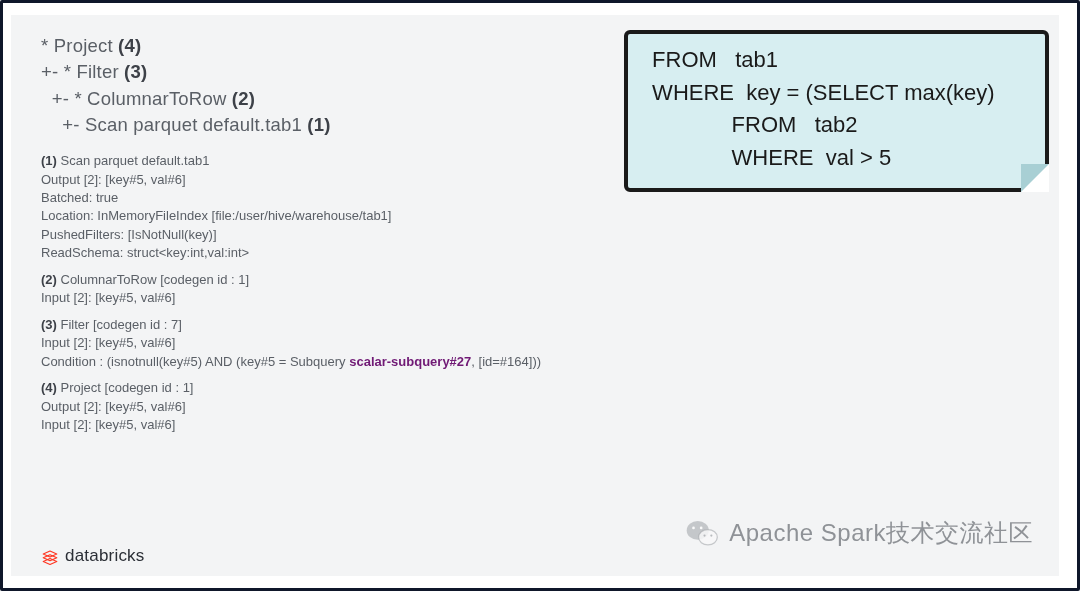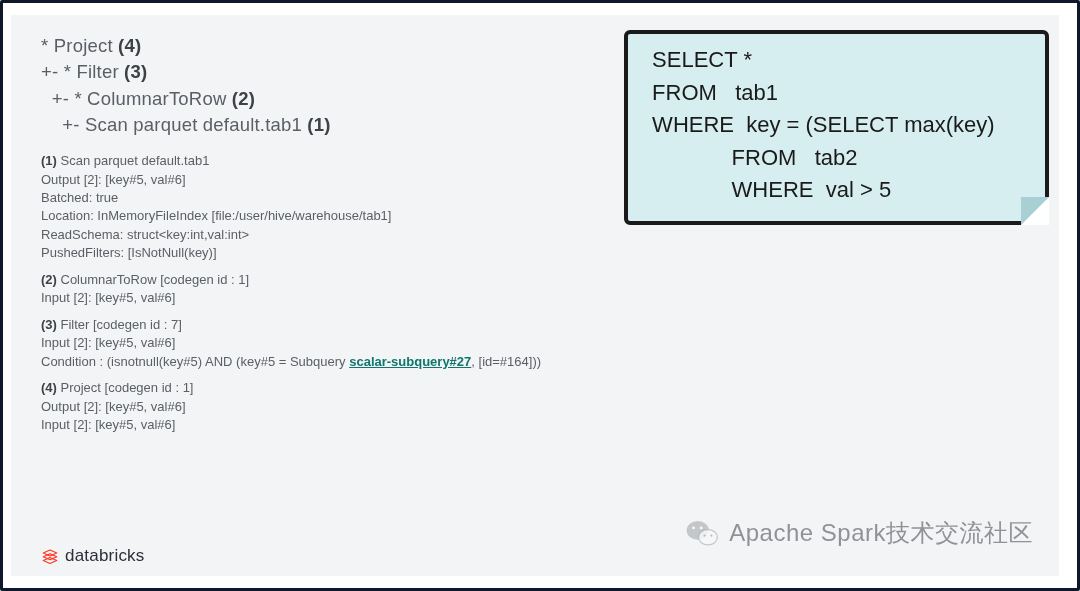--- a/index.html
+++ b/index.html
@@ -36,21 +36,21 @@
     letter-spacing: 0.2px;
     margin-bottom: 14px;
   }
   .plan-tree .row { white-space: pre; }
   .bold { color: #3d4148; font-weight: 700; }
 
   .blocks { font-size: 13px; line-height: 1.42; }
   .block { margin-bottom: 8px; }
   .bold-num { font-weight: 700; color: #3d4148; }
   .light { color: #5a5f66; font-weight: 400; }
-  .sub-bold { font-weight: 700; color: #0f766e; text-decoration: underline; }
+  .sub-bold { font-weight: 700; color: #701a75; }
 
   
   .sql-box {
     position: absolute;
     top: 15px;
     right: 10px;
     width: 425px;
     background: #d7eef1;
     border: 4px solid #1a1a1a;
     border-radius: 6px;
@@ -72,21 +72,21 @@
     border-left: 28px solid #a8cfd4;
     border-bottom: 28px solid #ffffff;
   }
 
   
   .logo-wrap {
     position: absolute;
     left: 30px;
     bottom: 10px;
     display: flex;
-    align-items: center;
+    align-items: flex-end;
     gap: 6px;
     color: #2b2f36;
     font-weight: 500;
     font-size: 17px;
     letter-spacing: 0.2px;
   }
   .logo-wrap svg { width: 18px; height: 18px; }
 
   
   .watermark {
@@ -117,22 +117,22 @@
       <div class="row"><span>    +- Scan parquet default.tab1 </span><span class="bold">(1)</span></div>
     </div>
 
     <div class="blocks">
 
       <div class="block">
         <div><span class="bold-num">(1) </span><span class="light">Scan parquet default.tab1</span></div>
         <div class="light">Output [2]: [key#5, val#6]</div>
         <div class="light">Batched: true</div>
         <div class="light">Location: InMemoryFileIndex [file:/user/hive/warehouse/tab1]</div>
+        <div class="light">PushedFilters: [IsNotNull(key)]</div>
         <div class="light">ReadSchema: struct&lt;key:int,val:int&gt;</div>
-        <div class="light">PushedFilters: [IsNotNull(key)]</div>
       </div>
 
       <div class="block">
         <div><span class="bold-num">(2) </span><span class="light">ColumnarToRow [codegen id : 1]</span></div>
         <div class="light">Input [2]: [key#5, val#6]</div>
       </div>
 
       <div class="block">
         <div><span class="bold-num">(3) </span><span class="light">Filter [codegen id : 7]</span></div>
         <div class="light">Input [2]: [key#5, val#6]</div>
@@ -141,21 +141,20 @@
 
       <div class="block">
         <div><span class="bold-num">(4) </span><span class="light">Project [codegen id : 1]</span></div>
         <div class="light">Output [2]: [key#5, val#6]</div>
         <div class="light">Input [2]: [key#5, val#6]</div>
       </div>
 
     </div>
 
     <div class="sql-box">
-      <div class="line"> SELECT *</div>
       <div class="line"> FROM   tab1</div>
       <div class="line"> WHERE  key = (SELECT max(key)</div>
       <div class="line">              FROM   tab2</div>
       <div class="line">              WHERE  val &gt; 5</div>
       <div class="fold"></div>
     </div>
 
     <div class="logo-wrap">
       <svg viewBox="0 0 24 24">
         <g fill="none" stroke="#ff3621" stroke-width="1.6" stroke-linejoin="round">

